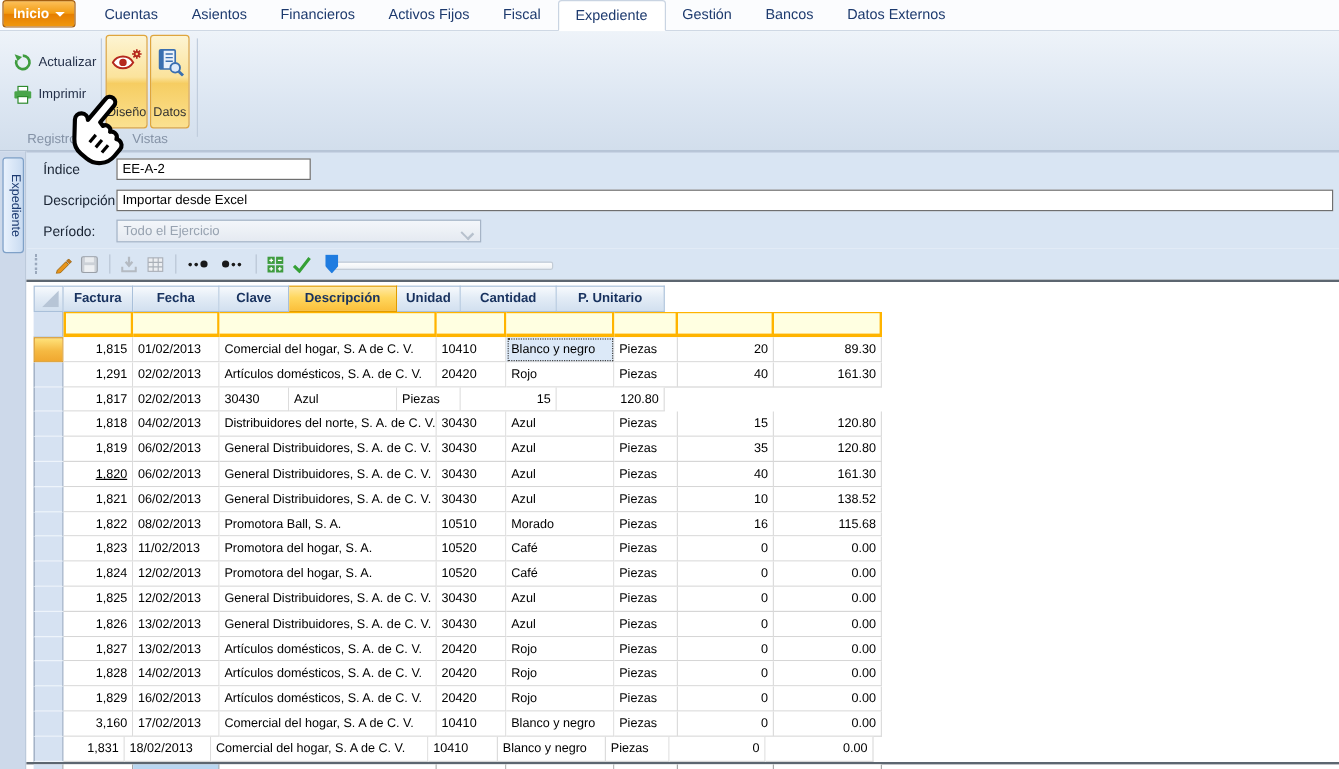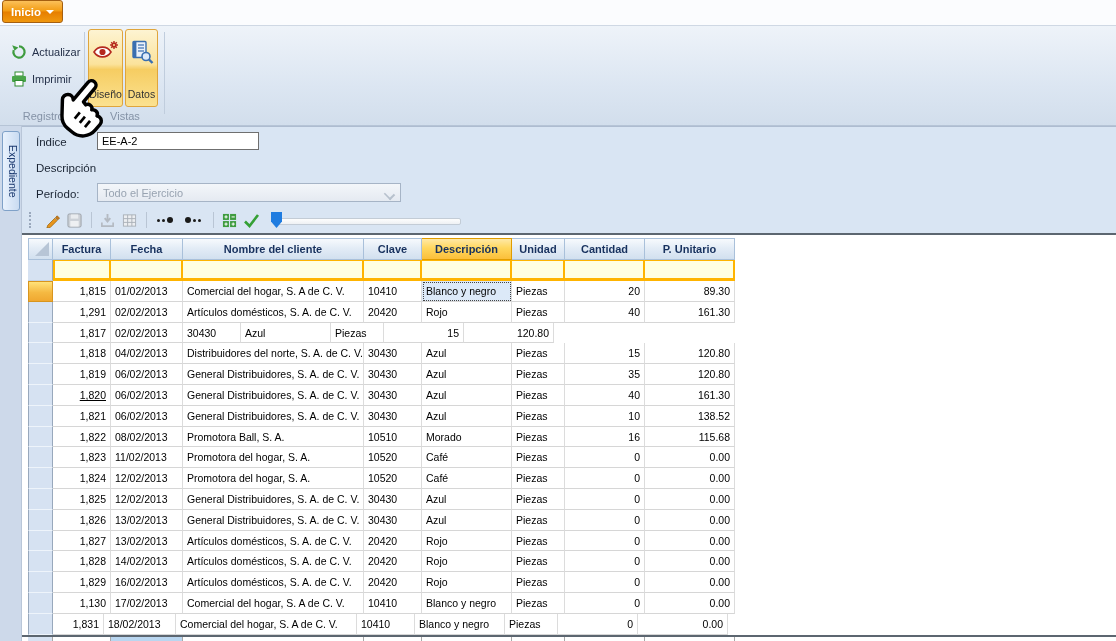--- a/index.html
+++ b/index.html
@@ -93,20 +93,31 @@
 </head>
 <body>
 
 <div id="screen">
 
   <div id="tabbar">
     <div id="inicio-btn">
       <span>Inicio</span>
       <span class="arr"></span>
     </div>
+    <div id="tabs" style="display:flex;align-items:flex-end;height:26px;">
+        <span class="tab">Cuentas</span>
+        <span class="tab">Asientos</span>
+        <span class="tab">Financieros</span>
+        <span class="tab">Activos Fijos</span>
+        <span class="tab">Fiscal</span>
+        <span class="tab active">Expediente</span>
+        <span class="tab">Gestión</span>
+        <span class="tab">Bancos</span>
+        <span class="tab">Datos Externos</span>
+      </div>
   </div>
 
   <div id="ribbon">
     <div class="rb-small" id="btn-actualizar">
       <svg width="16" height="16" viewBox="0 0 16 16">
         <path d="M8 2.4 a5.6 5.6 0 1 1 -5.3 3.8" fill="none" stroke="#3f9c3f" stroke-width="2.2"></path>
         <path d="M1.2 1.2 L3.6 6.8 L7.4 3.4 Z" fill="#3f9c3f"></path>
       </svg>
       <span>Actualizar</span>
     </div>
@@ -162,20 +173,21 @@
   </svg>
 
   <div id="leftstrip">
     <div id="side-tab">Expediente</div>
   </div>
 
   <div id="formpanel">
     <div class="f-label" style="left:14px;top:9px;">Índice</div>
     <input class="f-input" style="left: 75px; top: 5px; width: 156px;" value="EE-A-2">
     <div class="f-label" style="left:14px;top:35px;">Descripción</div>
+    <input class="f-input" style="left: 75px; top: 31px; width: 1008px;" value="Importar desde Excel">
     <div class="f-label" style="left:14px;top:61px;">Período:</div>
     <div id="combo-periodo">
       <span>Todo el Ejercicio</span>
       <span class="chev"></span>
     </div>
   </div>
 
   <div id="toolstrip">
     <div id="grip"></div>
     <div class="t-ic">
@@ -250,21 +262,20 @@
   <div id="gridpane">
     <div id="grid">
         <div class="g-row">
           <div class="g-h first" style="width: 25px;">
             <svg width="14" height="14" viewBox="0 0 14 14" style="position:absolute;right:3px;bottom:3px">
               <polygon points="0,14 14,14 14,0" fill="#b7c5d6"></polygon>
             </svg>
           </div>
           <div class="g-h" style="width: 58px;">Factura</div>
           <div class="g-h" style="width: 72px;">Fecha</div>
-          <div class="g-h" style="width: 181px;">Nombre del cliente</div>
           <div class="g-h" style="width: 58px;">Clave</div>
           <div class="g-h hl" style="width: 90px;">Descripción</div>
           <div class="g-h" style="width: 53px;">Unidad</div>
           <div class="g-h" style="width: 80px;">Cantidad</div>
           <div class="g-h" style="width: 90px;">P. Unitario</div>
         </div>
         <div class="g-row">
           <div class="g-f first" style="width: 25px;"></div>
           <div class="g-f second" style="width: 58px;"></div>
           <div class="g-f" style="width: 72px;"></div>
@@ -434,21 +445,21 @@
           <div class="g-c" style="width: 72px;">16/02/2013</div>
           <div class="g-c" style="width: 181px;">Artículos domésticos, S. A. de C. V.</div>
           <div class="g-c" style="width: 58px;">20420</div>
           <div class="g-c" style="width: 90px;">Rojo</div>
           <div class="g-c" style="width: 53px;">Piezas</div>
           <div class="g-c r" style="width: 80px;">0</div>
           <div class="g-c r" style="width: 90px;">0.00</div>
         </div>
         <div class="g-row">
           <div class="g-ind" style="width: 25px;"></div>
-          <div class="g-c r" style="width: 58px;">1,130</div>
+          <div class="g-c r" style="width: 58px;">3,160</div>
           <div class="g-c" style="width: 72px;">17/02/2013</div>
           <div class="g-c" style="width: 181px;">Comercial del hogar, S. A de C. V.</div>
           <div class="g-c" style="width: 58px;">10410</div>
           <div class="g-c" style="width: 90px;">Blanco y negro</div>
           <div class="g-c" style="width: 53px;">Piezas</div>
           <div class="g-c r" style="width: 80px;">0</div>
           <div class="g-c r" style="width: 90px;">0.00</div>
         </div>
         <div class="g-row">
           <div class="g-ind" style="width: 25px;"></div>

